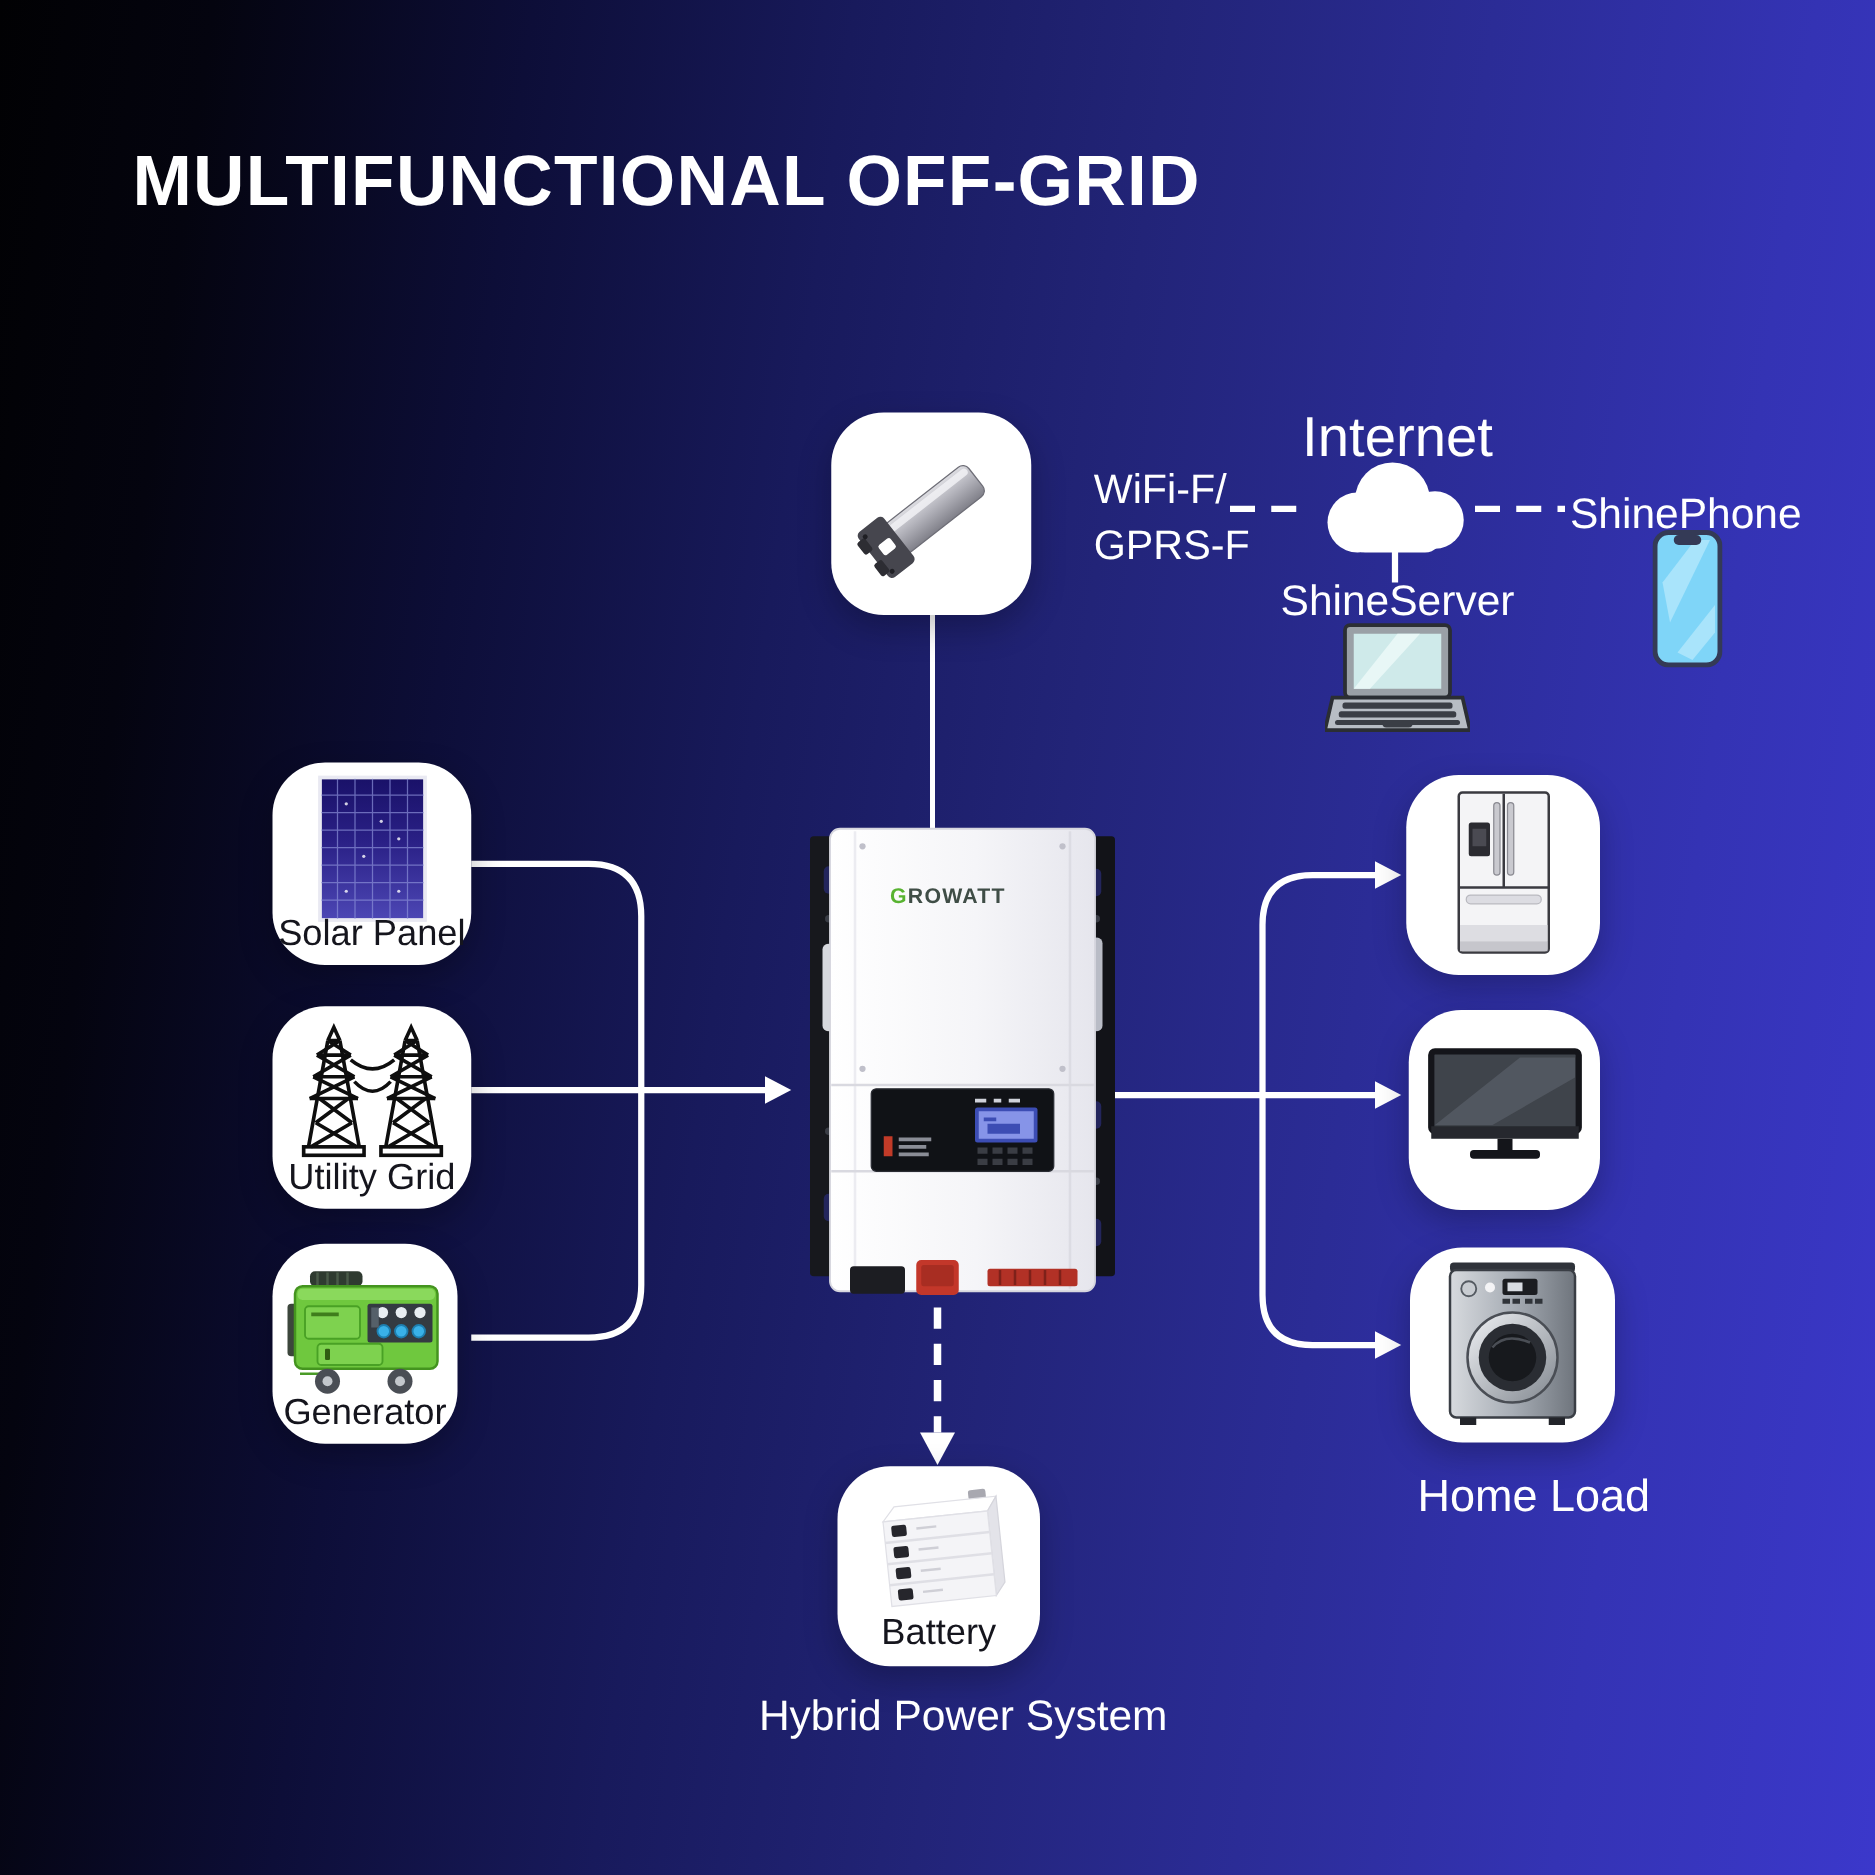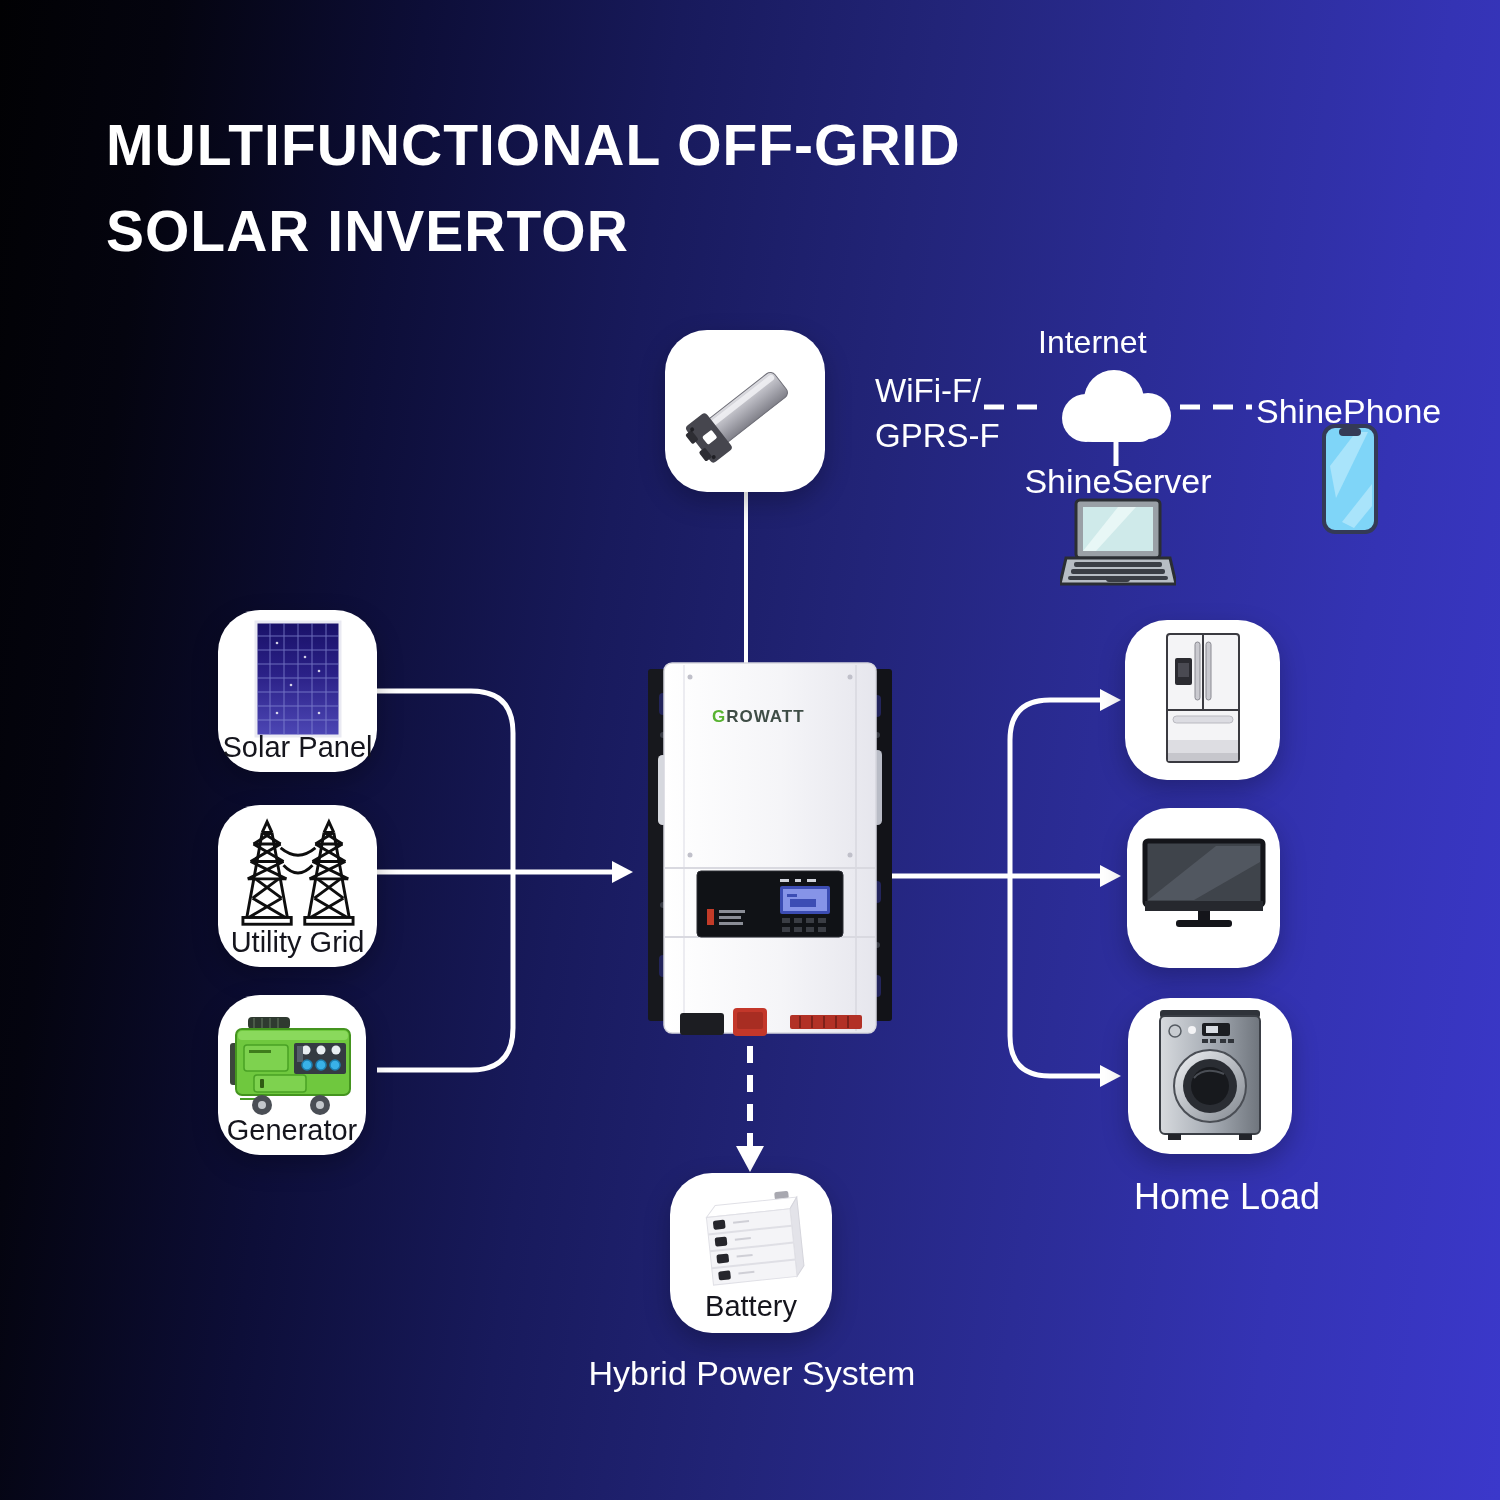--- a/index.html
+++ b/index.html
@@ -16,21 +16,20 @@
   svg{display:block}
   .conn{position:absolute;left:0;top:0}
 </style>
 </head>
 <body>
 
 <div class="canvas">
 
   <div class="abs title">
     <div>MULTIFUNCTIONAL OFF-GRID</div>
-    <div>SOLAR INVERTOR</div>
   </div>
 
   <svg class="conn" width="1500" height="1500" viewBox="0 0 1500 1500">
     <g stroke="#ffffff" fill="none">
       <path d="M377 691 H471 Q513 691 513 733 V1028 Q513 1070 471 1070 H377" stroke-width="5"></path>
       <path d="M377 872 H612" stroke-width="5"></path>
       <path d="M746 492 V664" stroke-width="4"></path>
       <path d="M890 876 H1100" stroke-width="5"></path>
       <path d="M1100 700 H1050 Q1010 700 1010 740 V1036 Q1010 1076 1050 1076 H1100" stroke-width="5"></path>
       <path d="M984 407 H1048" stroke-width="5" stroke-dasharray="20 13"></path>
@@ -66,21 +65,21 @@
         <circle cx="9" cy="44" r="2" fill="#1f1f24"></circle>
         <circle cx="9" cy="79" r="2" fill="#1f1f24"></circle>
       </g>
     </svg>
   </div>
   <div class="wlabel" style="left:847px;top:368px;font-size:33px;line-height:45px;margin-left:28px;">
     <div>WiFi-F/</div>
     <div>GPRS-F</div>
   </div>
 
-  <div class="wlabel" style="left:1038px;top:324px;width:160px;text-align:left;font-size:32px;">Internet</div>
+  <div class="wlabel" style="left:1038px;top:324px;width:160px;text-align:center;font-size:45px;">Internet</div>
   <svg class="abs" style="left:1048px;top:356px" width="136" height="108" viewBox="0 0 136 108">
     <g fill="#ffffff">
       <circle cx="38" cy="62" r="24"></circle>
       <circle cx="66" cy="44" r="30"></circle>
       <circle cx="100" cy="60" r="23"></circle>
       <rect x="30" y="58" width="76" height="28" rx="14"></rect>
     </g>
   </svg>
 
   <div class="wlabel" style="left:1018px;top:462px;width:200px;text-align:center;font-size:34px;">ShineServer</div>
@@ -309,21 +308,21 @@
         <g stroke="#cfcfd6" stroke-width="2">
             <line x1="46" y1="36" x2="62" y2="36"></line>
             <line x1="46" y1="53" x2="62" y2="53"></line>
             <line x1="46" y1="70" x2="62" y2="70"></line>
             <line x1="46" y1="87" x2="62" y2="87"></line>
           </g>
       </g>
     </svg>
     <div class="node-label" style="bottom:10px">Battery</div>
   </div>
-  <div class="wlabel" style="left:570px;top:1354px;width:364px;text-align:center;font-size:34px;">Hybrid Power System</div>
+  <div class="wlabel" style="left:570px;top:1354px;width:364px;text-align:right;font-size:34px;">Hybrid Power System</div>
 
   <div class="node" style="left:1125px;top:620px;width:155px;height:160px;">
     <svg class="node-icon" style="top:10px" width="100" height="140" viewBox="0 0 100 136">
       <rect x="14" y="2" width="72" height="128" rx="3" fill="#f4f4f6" stroke="#3a3a40" stroke-width="2"></rect>
       <line x1="50" y1="3" x2="50" y2="78" stroke="#3a3a40" stroke-width="2"></line>
       <rect x="42" y="10" width="5" height="58" rx="2.5" fill="#c9c9cf" stroke="#8a8a92"></rect>
       <rect x="53" y="10" width="5" height="58" rx="2.5" fill="#c9c9cf" stroke="#8a8a92"></rect>
       <rect x="22" y="26" width="17" height="27" rx="2" fill="#2b2b31"></rect>
       <rect x="25" y="31" width="11" height="14" fill="#4a4a52"></rect>
       <line x1="14" y1="78" x2="86" y2="78" stroke="#3a3a40" stroke-width="2"></line>

